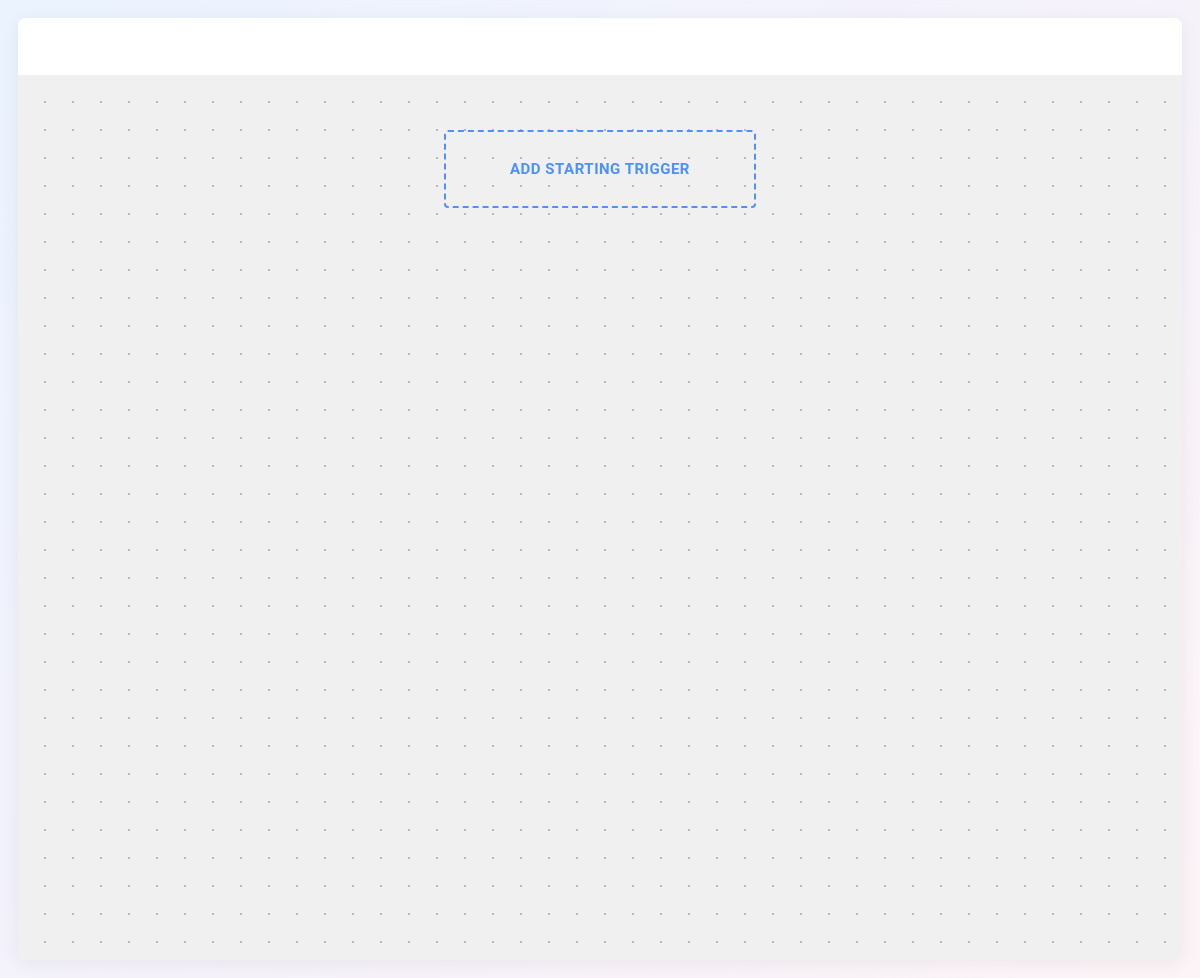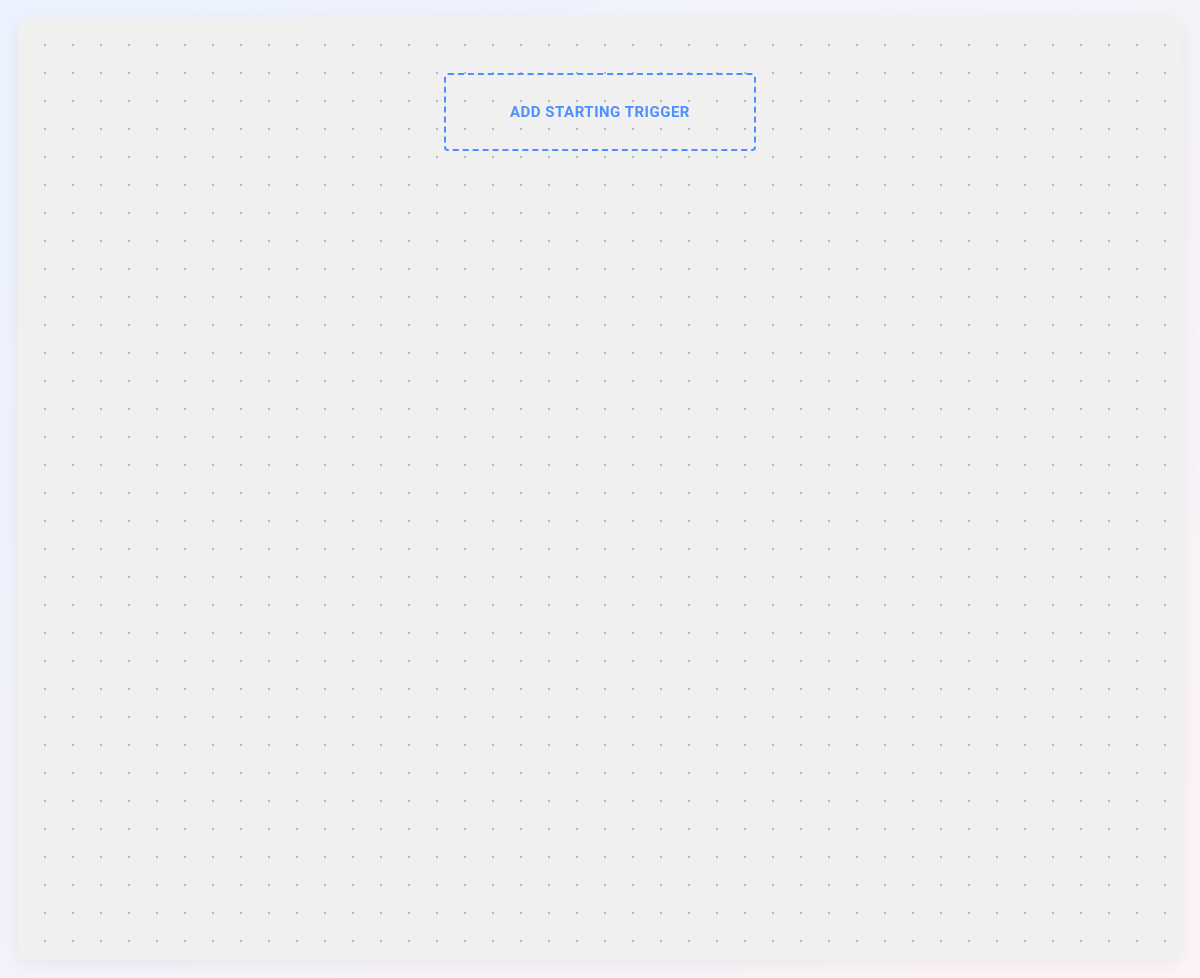--- a/index.html
+++ b/index.html
@@ -21,21 +21,21 @@
       position: absolute;
       top: 18px;
       left: 18px;
       right: 18px;
       bottom: 18px;
       border-radius: 8px;
       overflow: hidden;
       box-shadow: 0 4px 20px rgba(0, 0, 0, 0.06);
       background: #fff;
       display: flex;
-      flex-direction: row;
+      flex-direction: column;
     }
     
     .header-bar {
       height: 57px;
       background: #ffffff;
       flex-shrink: 0;
     }
     
     .canvas {
       flex: 1;

